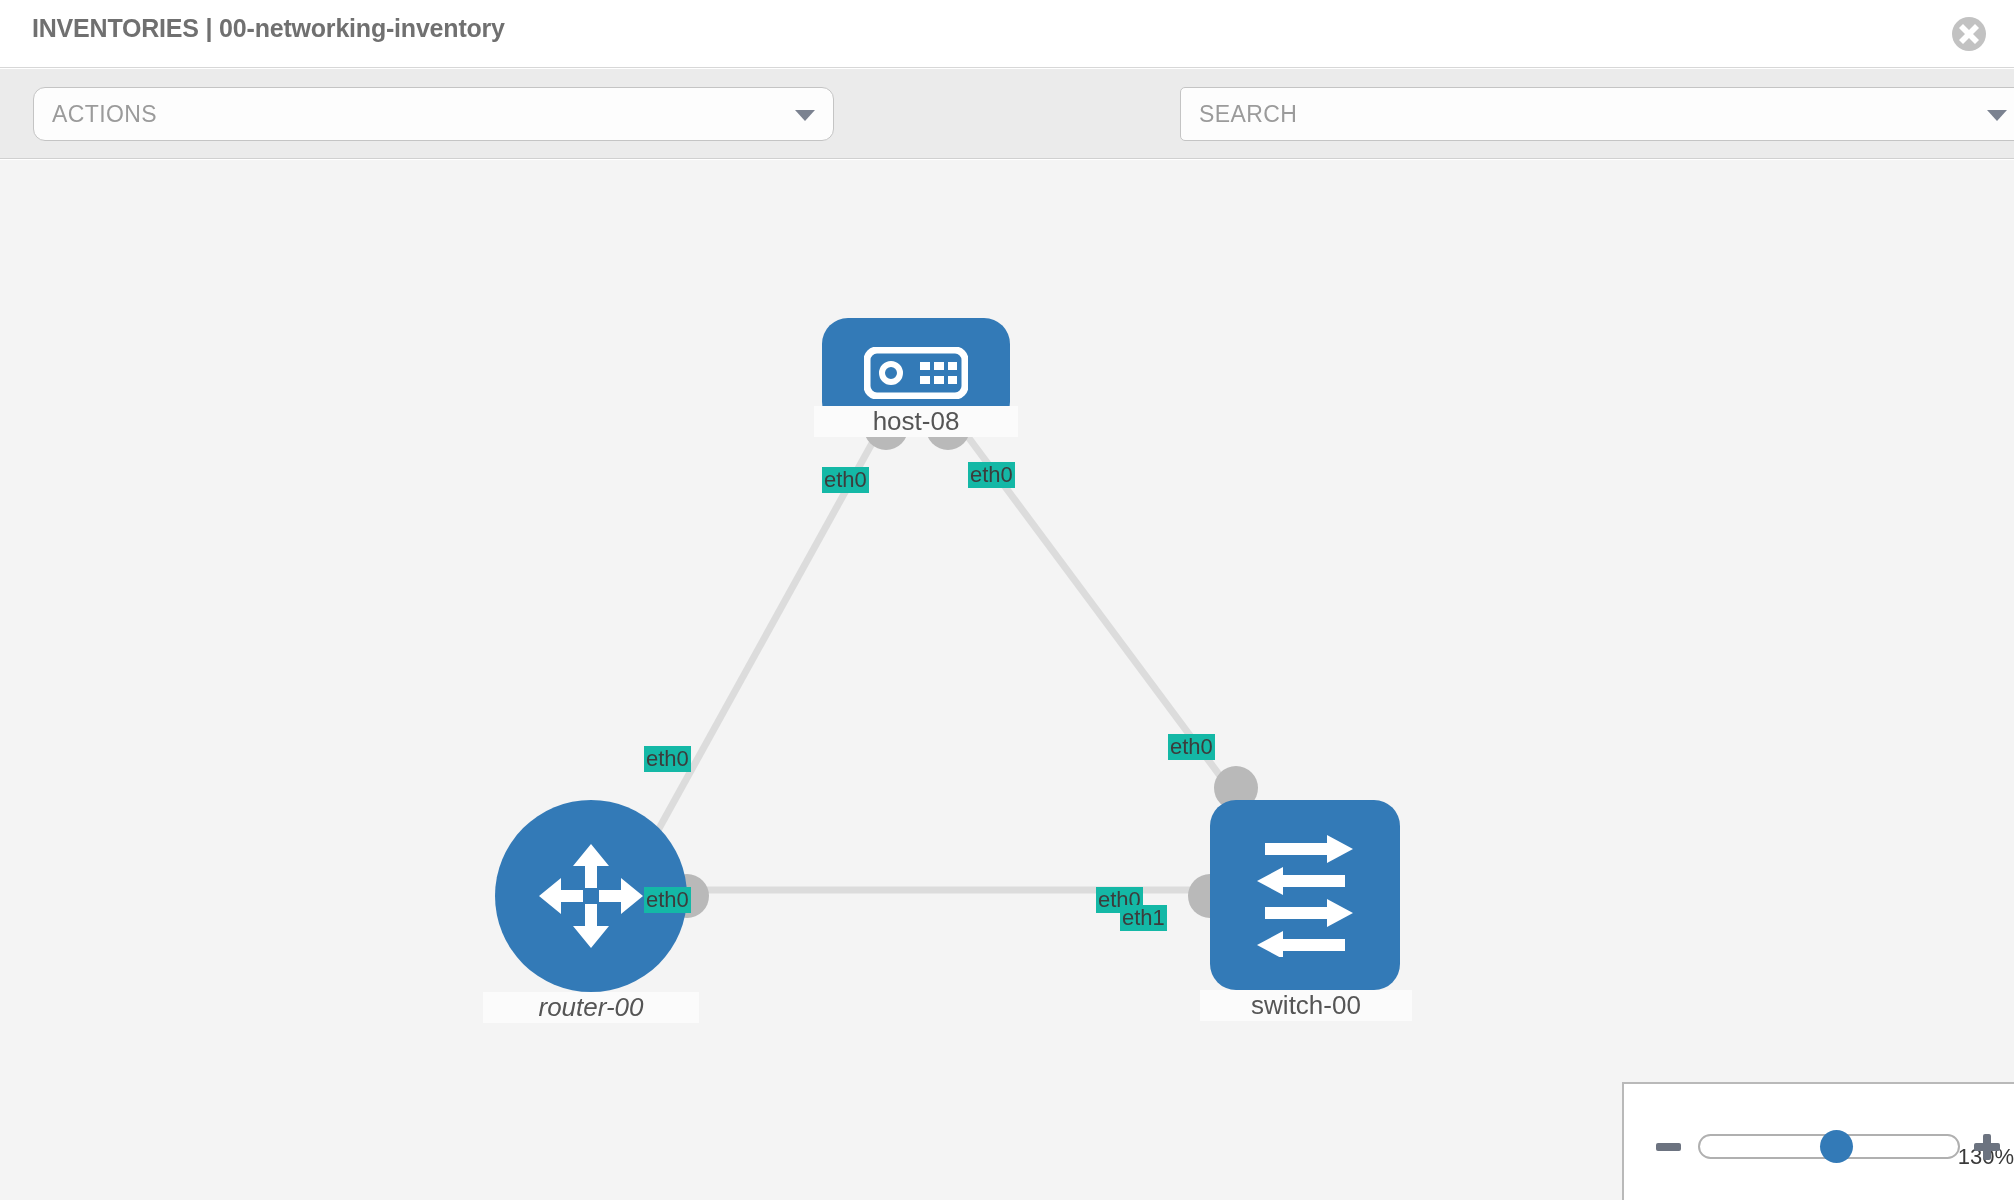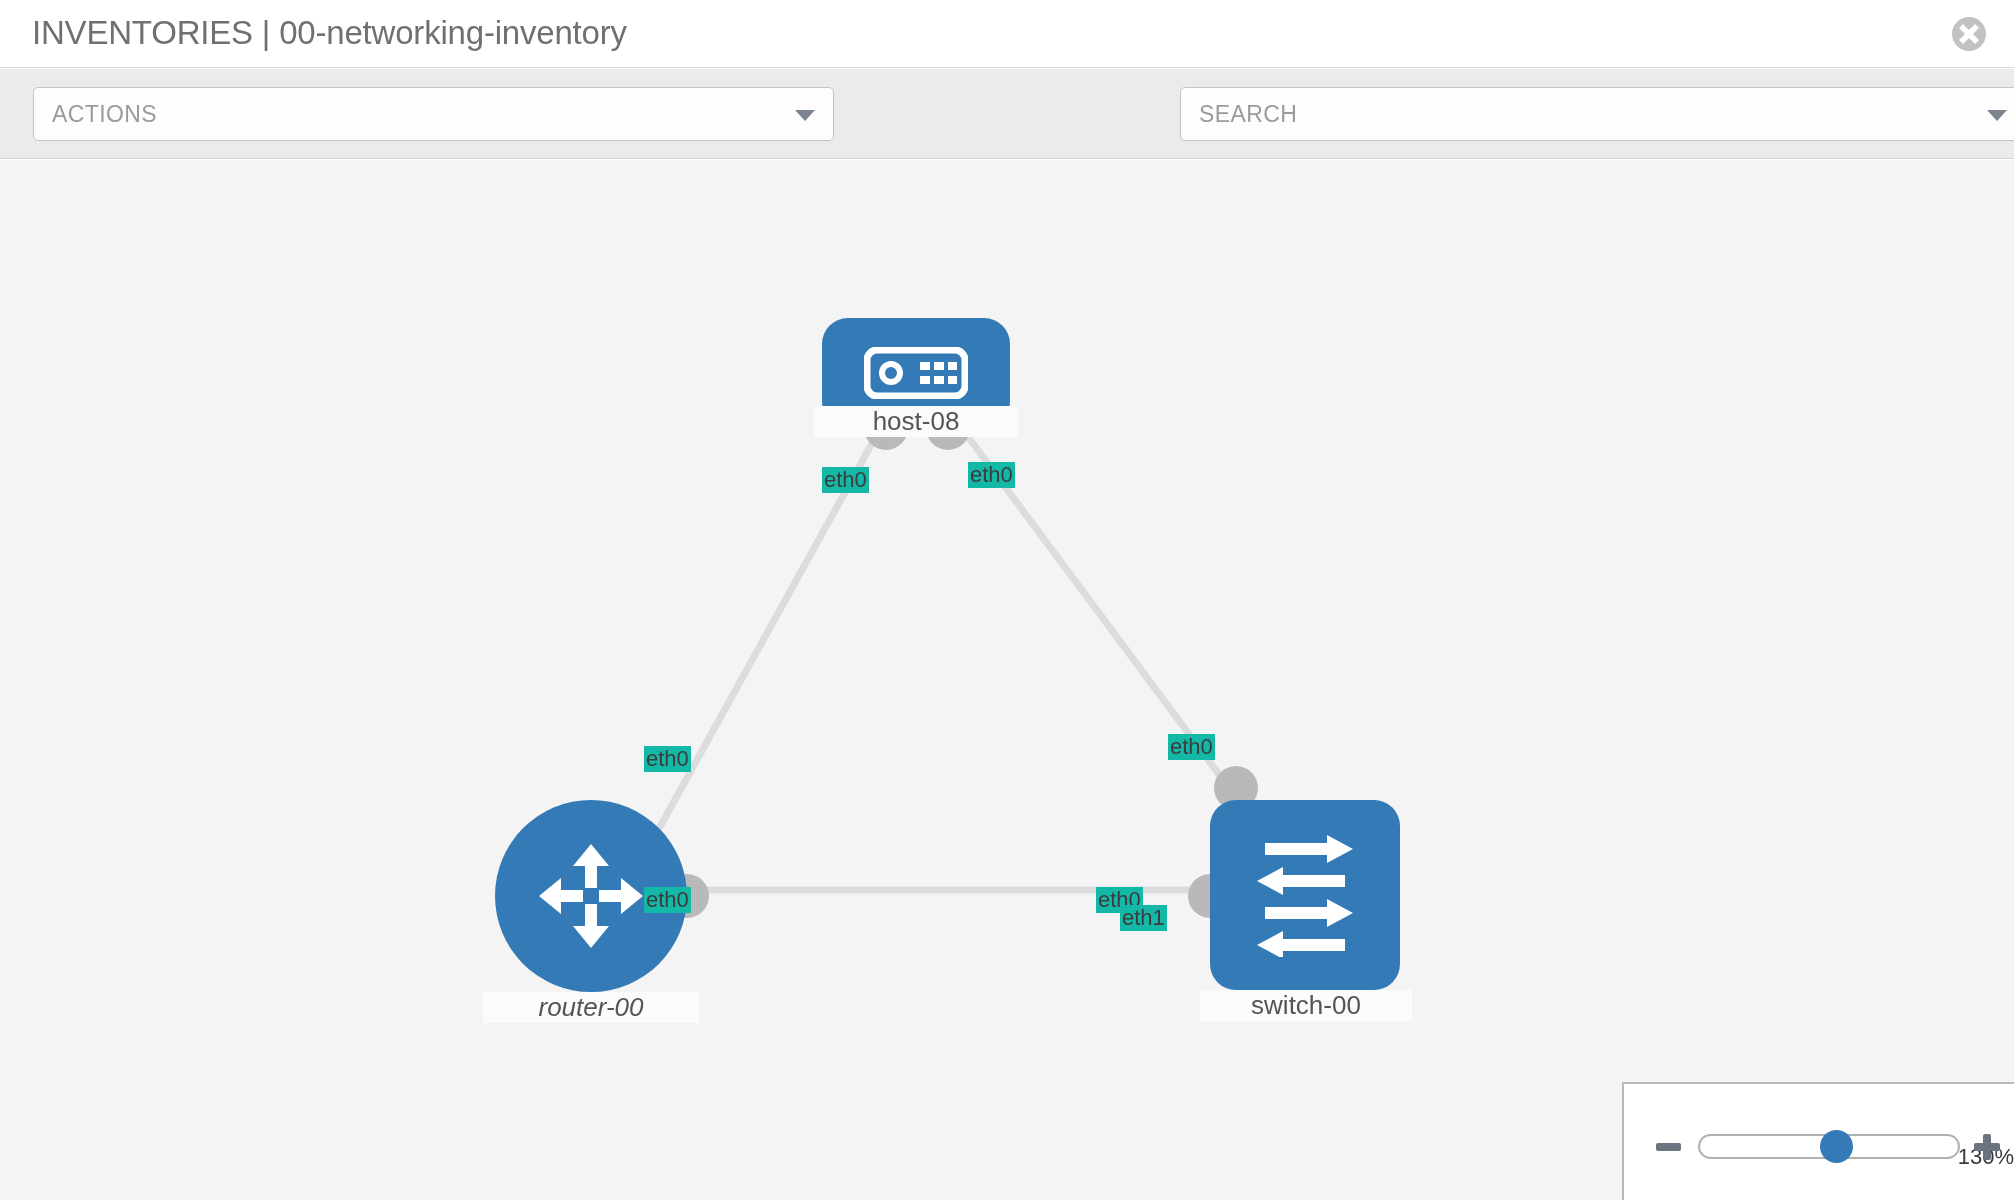--- a/index.html
+++ b/index.html
@@ -17,22 +17,22 @@
     left: 0; top: 0;
     width: 2014px;
     height: 68px;
     background: #ffffff;
     border-bottom: 1px solid #d7d7d7;
   }
   .page-title {
     position: absolute;
     left: 32px;
     top: 14px;
-    font-size: 33px;
-    font-weight: normal;
+    font-size: 25px;
+    font-weight: bold;
     color: #707070;
     letter-spacing: -0.2px;
     white-space: nowrap;
   }
   .close-btn {
     position: absolute;
     right: 28px;
     top: 17px;
     width: 34px;
     height: 34px;
@@ -52,21 +52,21 @@
     border-bottom: 1px solid #d0d0d0;
   }
   .actions-select {
     position: absolute;
     left: 33px;
     top: 18px;
     width: 801px;
     height: 54px;
     background: #fdfdfd;
     border: 1px solid #c4c4c4;
-    border-radius: 5px;
+    border-radius: 12px;
     cursor: pointer;
   }
   .actions-select .label {
     position: absolute;
     left: 18px;
     top: 13px;
     font-size: 23px;
     color: #9b9b9b;
     letter-spacing: 0.4px;
   }

